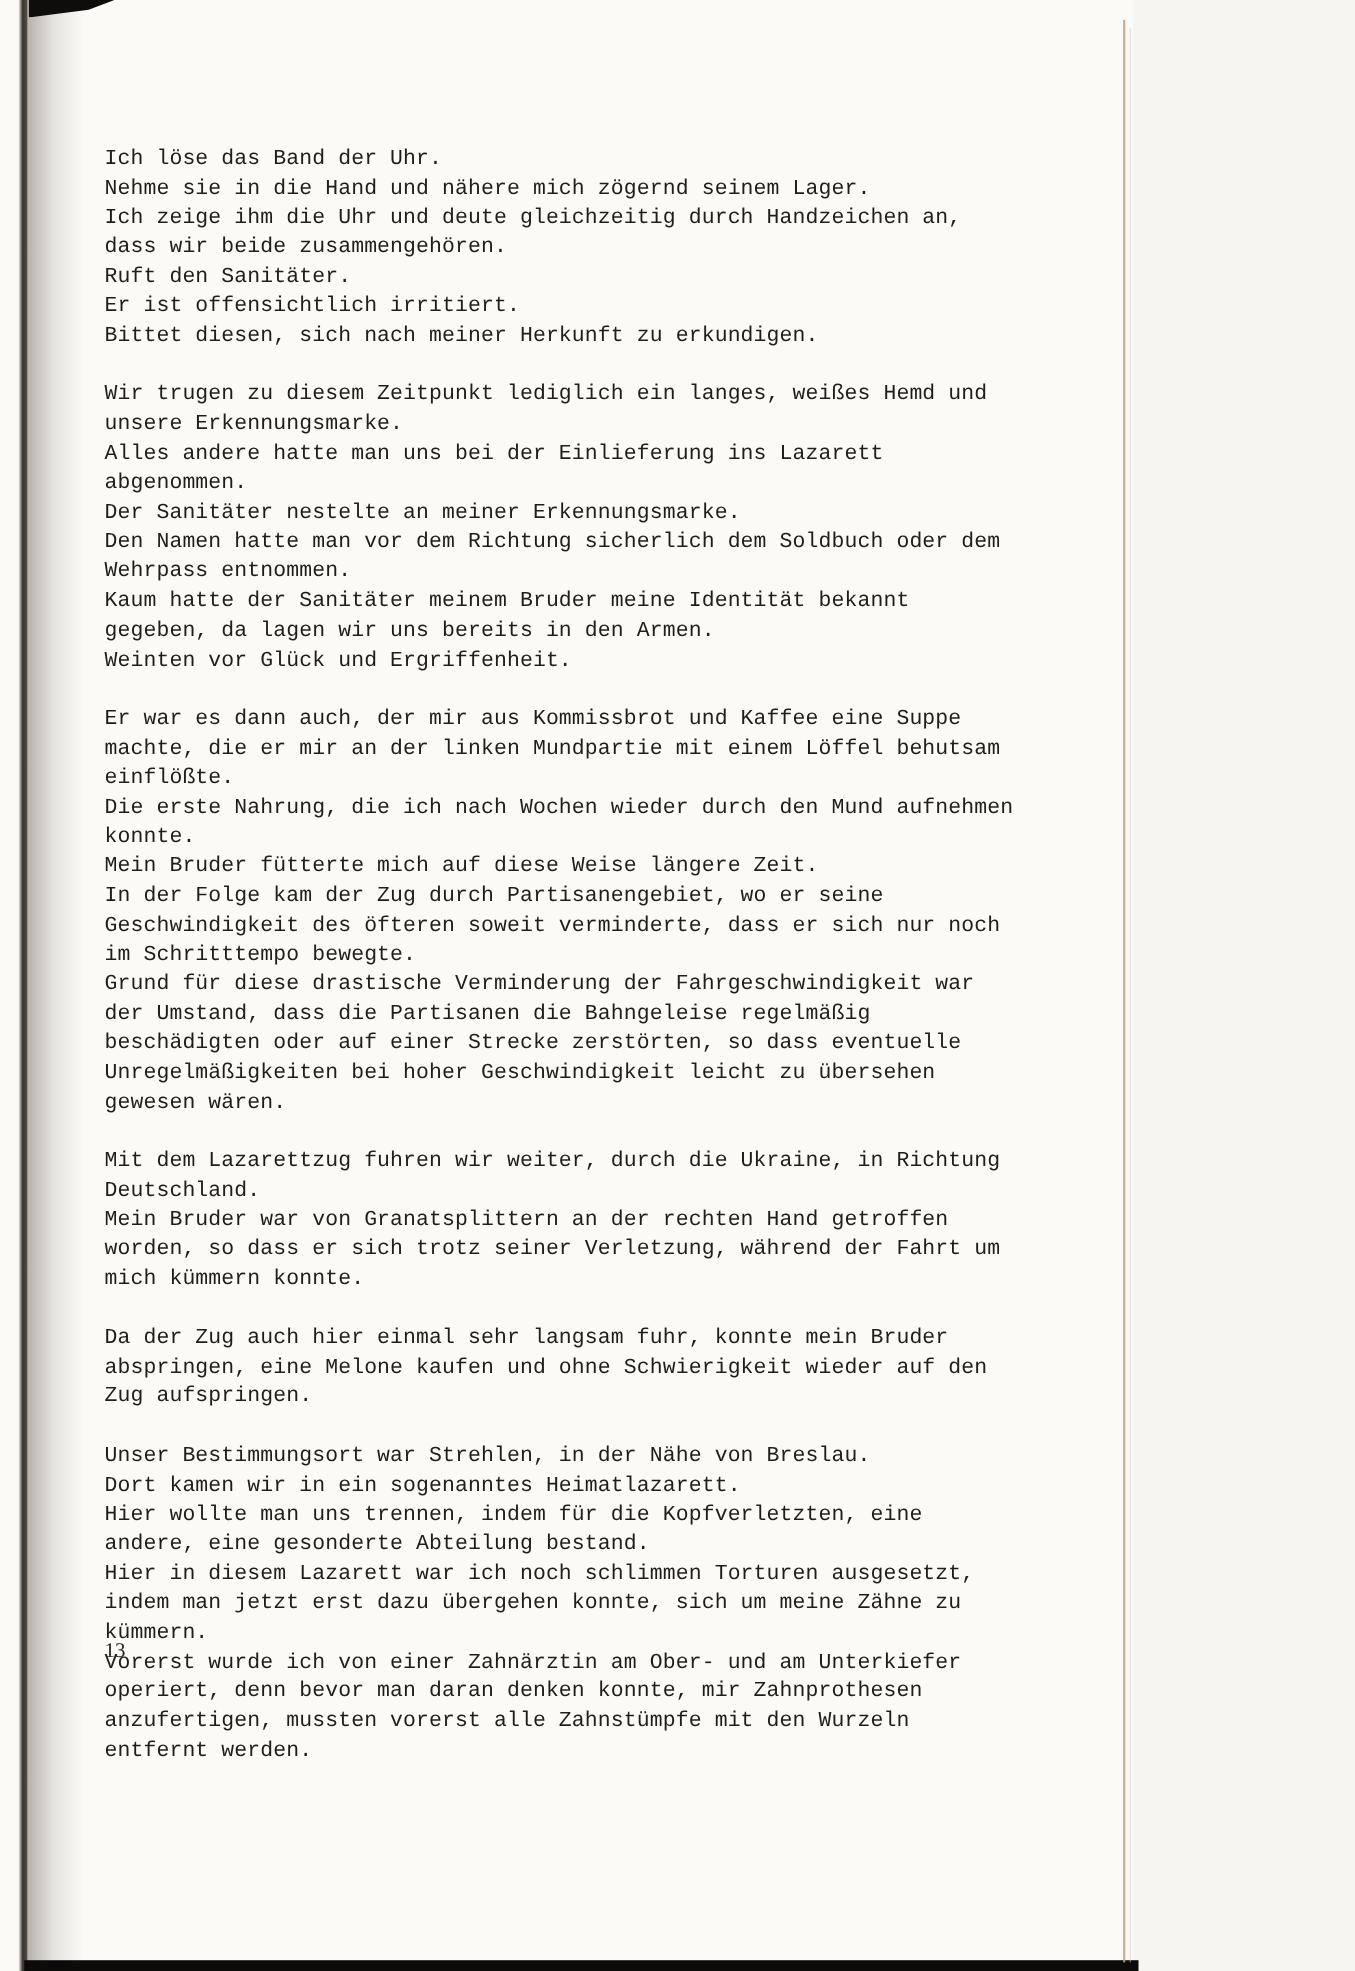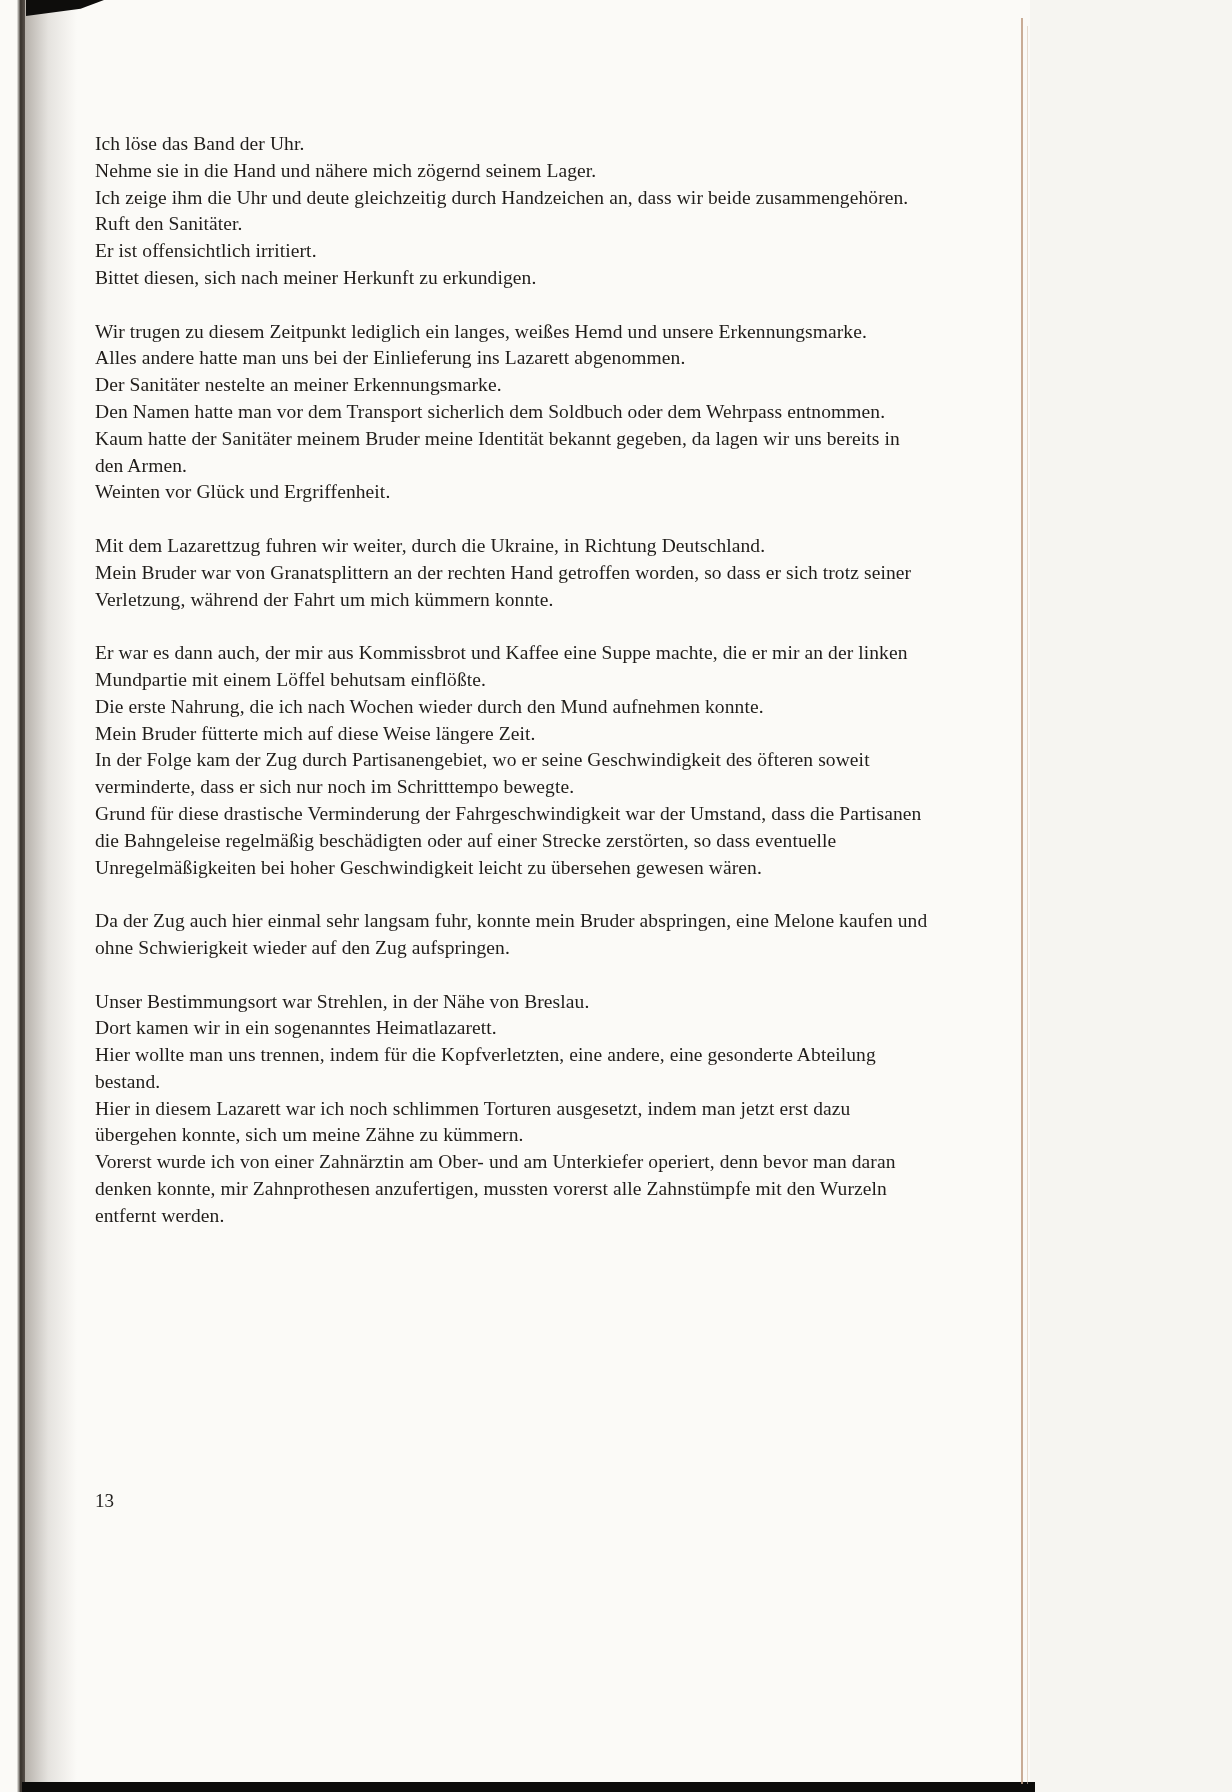--- a/index.html
+++ b/index.html
@@ -83,20 +83,21 @@
     font-size: 19.5px;
     line-height: 26.8px;
     color: #201d1a;
     letter-spacing: 0.1px;
   }
   .paragraph {
     margin: 0 0 26.8px 0;
   }
   .sentence {
     margin: 0;
+    font-family: Liberation Mono, monospace;
   }
   .page-number {
     position: absolute;
     left: 95px;
     top: 1490px;
     width: 833px;
     font-size: 19px;
     color: #242220;
   }
 </style>
@@ -117,34 +118,34 @@
       <div class="sentence">Nehme sie in die Hand und nähere mich zögernd seinem Lager.</div>
       <div class="sentence">Ich zeige ihm die Uhr und deute gleichzeitig durch Handzeichen an, dass wir beide zusammengehören.</div>
       <div class="sentence">Ruft den Sanitäter.</div>
       <div class="sentence">Er ist offensichtlich irritiert.</div>
       <div class="sentence">Bittet diesen, sich nach meiner Herkunft zu erkundigen.</div>
     </div>
     <div class="paragraph">
       <div class="sentence">Wir trugen zu diesem Zeitpunkt lediglich ein langes, weißes Hemd und unsere Erkennungsmarke.</div>
       <div class="sentence">Alles andere hatte man uns bei der Einlieferung ins Lazarett abgenommen.</div>
       <div class="sentence">Der Sanitäter nestelte an meiner Erkennungsmarke.</div>
-      <div class="sentence">Den Namen hatte man vor dem Transport sicherlich dem Soldbuch oder dem Wehrpass entnommen.</div>
+      <div class="sentence">Den Namen hatte man vor dem Richtung sicherlich dem Soldbuch oder dem Wehrpass entnommen.</div>
       <div class="sentence">Kaum hatte der Sanitäter meinem Bruder meine Identität bekannt gegeben, da lagen wir uns bereits in den Armen.</div>
       <div class="sentence">Weinten vor Glück und Ergriffenheit.</div>
-    </div>
-    <div class="paragraph">
-      <div class="sentence">Mit dem Lazarettzug fuhren wir weiter, durch die Ukraine, in Richtung Deutschland.</div>
-      <div class="sentence">Mein Bruder war von Granatsplittern an der rechten Hand getroffen worden, so dass er sich trotz seiner Verletzung, während der Fahrt um mich kümmern konnte.</div>
     </div>
     <div class="paragraph">
       <div class="sentence">Er war es dann auch, der mir aus Kommissbrot und Kaffee eine Suppe machte, die er mir an der linken Mundpartie mit einem Löffel behutsam einflößte.</div>
       <div class="sentence">Die erste Nahrung, die ich nach Wochen wieder durch den Mund aufnehmen konnte.</div>
       <div class="sentence">Mein Bruder fütterte mich auf diese Weise längere Zeit.</div>
       <div class="sentence">In der Folge kam der Zug durch Partisanengebiet, wo er seine Geschwindigkeit des öfteren soweit verminderte, dass er sich nur noch im Schritttempo bewegte.</div>
       <div class="sentence">Grund für diese drastische Verminderung der Fahrgeschwindigkeit war der Umstand, dass die Partisanen die Bahngeleise regelmäßig beschädigten oder auf einer Strecke zerstörten, so dass eventuelle Unregelmäßigkeiten bei hoher Geschwindigkeit leicht zu übersehen gewesen wären.</div>
+    </div>
+    <div class="paragraph">
+      <div class="sentence">Mit dem Lazarettzug fuhren wir weiter, durch die Ukraine, in Richtung Deutschland.</div>
+      <div class="sentence">Mein Bruder war von Granatsplittern an der rechten Hand getroffen worden, so dass er sich trotz seiner Verletzung, während der Fahrt um mich kümmern konnte.</div>
     </div>
     <div class="paragraph">
       <div class="sentence">Da der Zug auch hier einmal sehr langsam fuhr, konnte mein Bruder abspringen, eine Melone kaufen und ohne Schwierigkeit wieder auf den Zug aufspringen.</div>
     </div>
     <div class="paragraph">
       <div class="sentence">Unser Bestimmungsort war Strehlen, in der Nähe von Breslau.</div>
       <div class="sentence">Dort kamen wir in ein sogenanntes Heimatlazarett.</div>
       <div class="sentence">Hier wollte man uns trennen, indem für die Kopfverletzten, eine andere, eine gesonderte Abteilung bestand.</div>
       <div class="sentence">Hier in diesem Lazarett war ich noch schlimmen Torturen ausgesetzt, indem man jetzt erst dazu übergehen konnte, sich um meine Zähne zu kümmern.</div>
       <div class="sentence">Vorerst wurde ich von einer Zahnärztin am Ober- und am Unterkiefer operiert, denn bevor man daran denken konnte, mir Zahnprothesen anzufertigen, mussten vorerst alle Zahnstümpfe mit den Wurzeln entfernt werden.</div>

